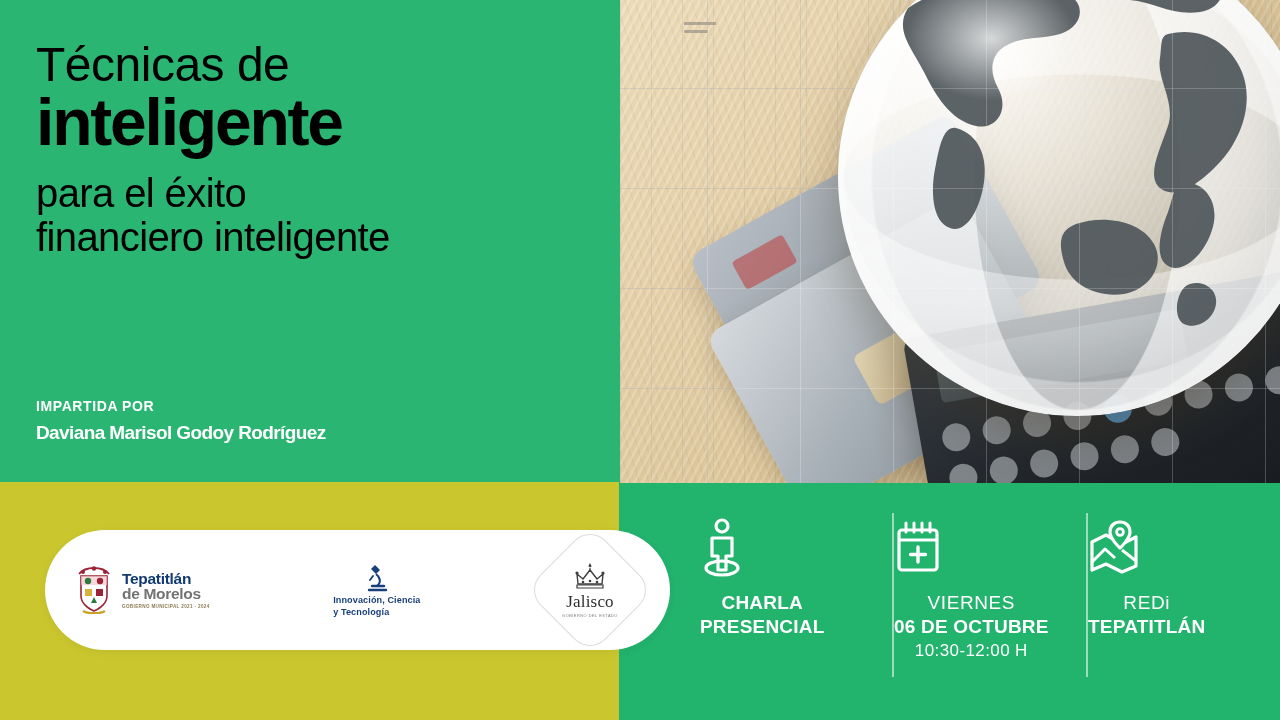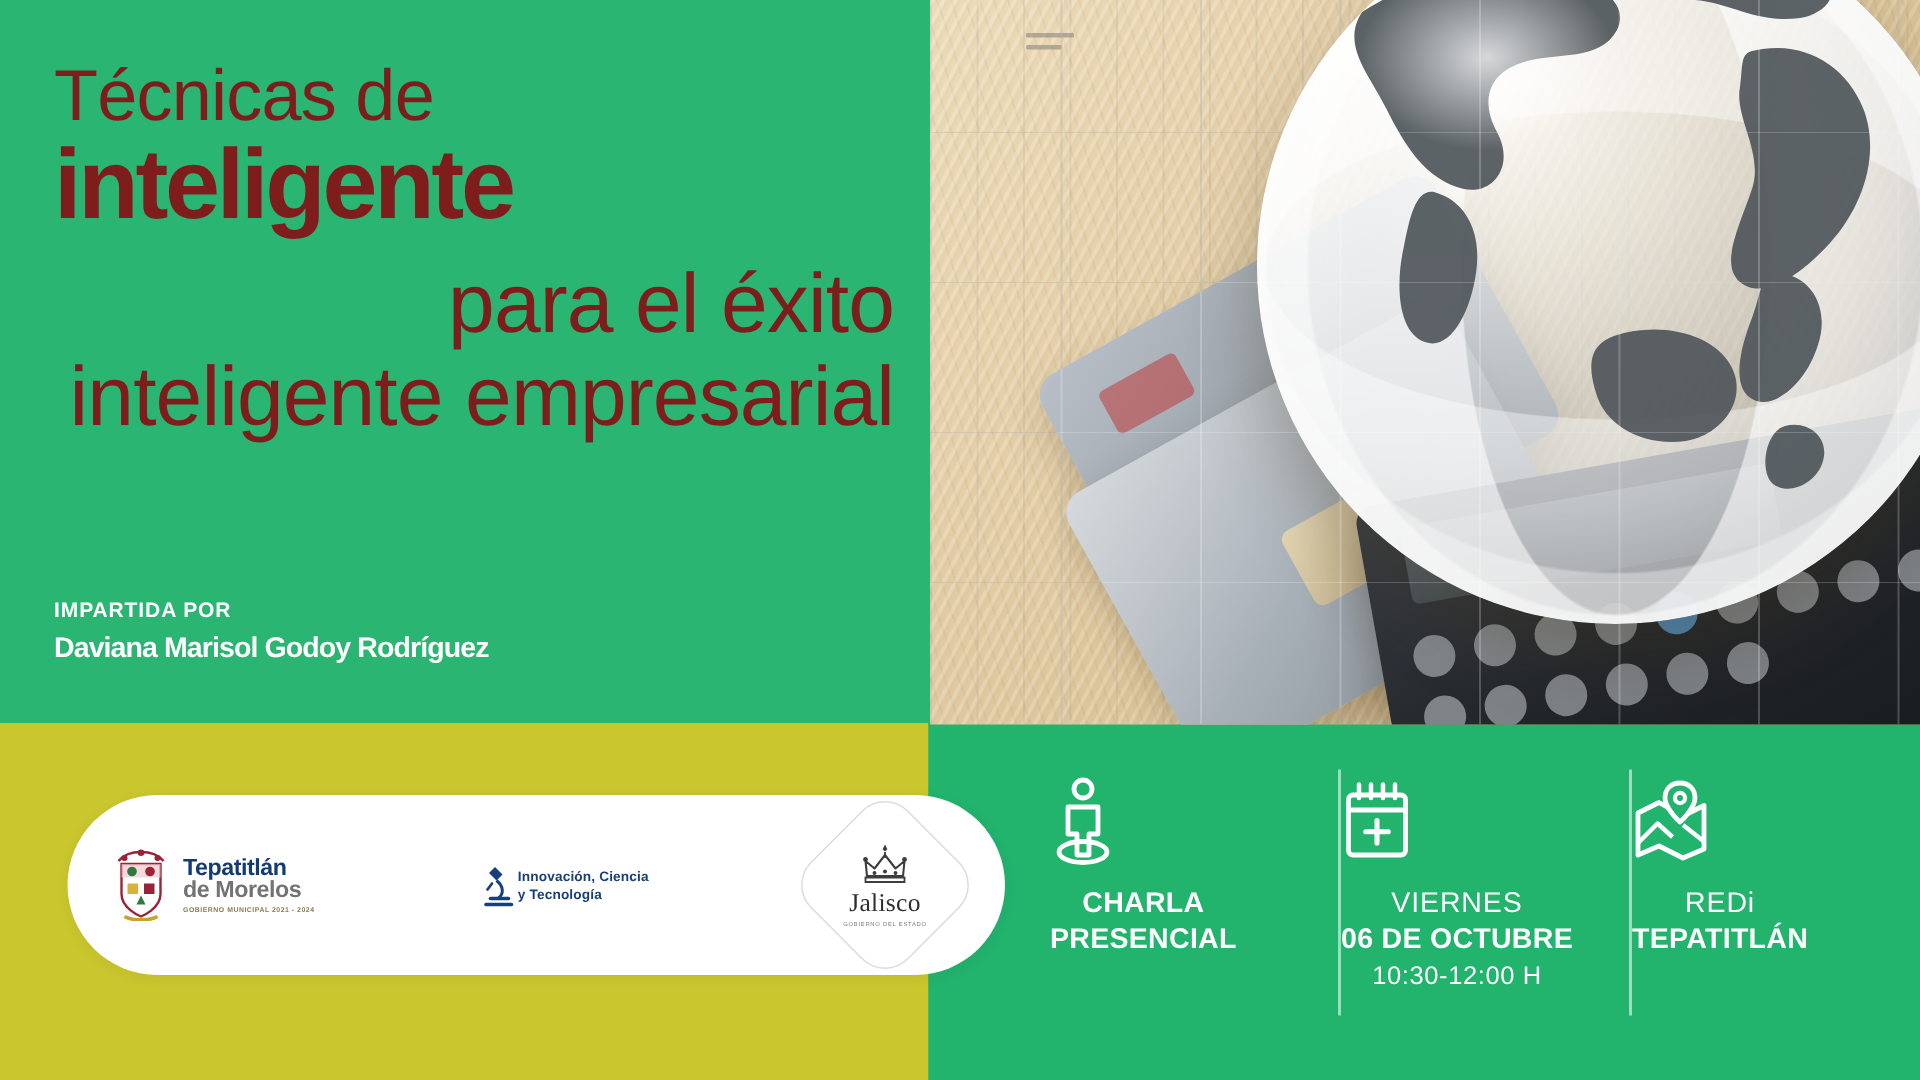--- a/index.html
+++ b/index.html
@@ -112,30 +112,30 @@
     position:absolute; inset:0;
     background-image:
       linear-gradient(to right, rgba(255,255,255,.22) 1px, transparent 1px),
       linear-gradient(to bottom, rgba(255,255,255,.20) 1px, transparent 1px);
     background-size:93px 100px;
     background-position:-6px -12px;
     pointer-events:none;
   }
 
   
-  .headline { position:absolute; left:36px; top:40px; width:560px; color:#7f1d1d; }
+  .headline { position:absolute; left:36px; top:40px; width:560px; color:#000000; }
   .h-line1 {
     font-size:48px; font-weight:400; letter-spacing:-.5px; line-height:1.04;
   }
   .h-line2, .h-line3 {
     font-size:66px; font-weight:800; letter-spacing:-2.2px; line-height:.98;
   }
   .h-line2 { margin-top:4px; }
   .h-line4, .h-line5 {
-    font-size:56px; font-weight:400; letter-spacing:-.6px; line-height:1.12;text-align:right;
+    font-size:40px; font-weight:400; letter-spacing:-.6px; line-height:1.12;
   }
   .h-line4 { margin-top:16px; }
 
   .speaker { position:absolute; left:36px; top:398px; color:#fff; }
   .speaker .kicker {
     font-size:14px; font-weight:600; letter-spacing:.6px; line-height:1.2;
   }
   .speaker .name {
     font-size:19px; font-weight:800; letter-spacing:-.6px; margin-top:7px; line-height:1.15;
   }
@@ -159,21 +159,21 @@
   .tepa .t3 { font-size:4.6px; font-weight:700; color:#8c7a52; letter-spacing:.35px; margin-top:3px; }
 
   
   .redi { gap:11px; }
   .redi .mark { width:92px; height:58px; }
   .redi .redi-txt { line-height:1.45; }
   .redi .r1, .redi .r2, .redi .r3 { font-size:8.4px; font-weight:500; color:#5b5b72; letter-spacing:.3px; white-space:nowrap; }
   .redi .r2 .rule { display:inline-block; width:34px; height:1px; background:#9a9ab0; vertical-align:2px; margin-left:6px; }
 
   
-  .innov { gap:2px; }
+  .innov { gap:2px;flex-direction:column; }
   .innov .scope { width:22px; height:30px; }
   .innov .in-txt { line-height:1.32; }
   .innov .i1, .innov .i2 { font-size:9.1px; font-weight:800; color:#173f7c; letter-spacing:.1px; white-space:nowrap; }
 
   
   .jalisco { width:92px; height:92px; position:relative; display:flex; align-items:center; justify-content:center; }
   .jalisco .diamond {
     position:absolute; inset:0; border:1px solid #dcdcdc; border-radius:22px;
     transform:rotate(45deg);
     background:#fff;
@@ -262,21 +262,21 @@
 
     </div>
 
     <div class="grid-over"></div>
   </div>
 
   <div class="headline">
     <div class="h-line1">Técnicas de</div>
     <div class="h-line3">inteligente</div>
     <div class="h-line4">para el éxito</div>
-    <div class="h-line5">inteligente empresarial</div>
+    <div class="h-line5">financiero inteligente</div>
   </div>
 
   <div class="speaker">
     <div class="kicker">IMPARTIDA POR</div>
     <div class="name">Daviana Marisol Godoy Rodríguez</div>
   </div>
 
   <div class="logo-card">
 
     <div class="logo tepa">

